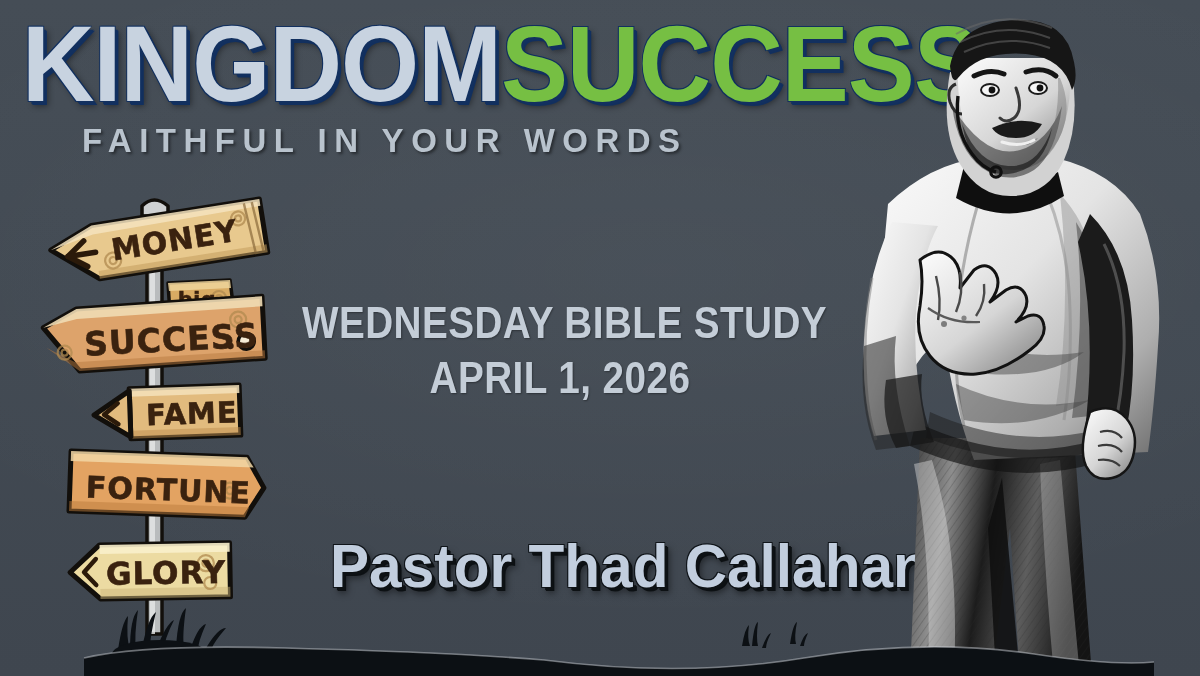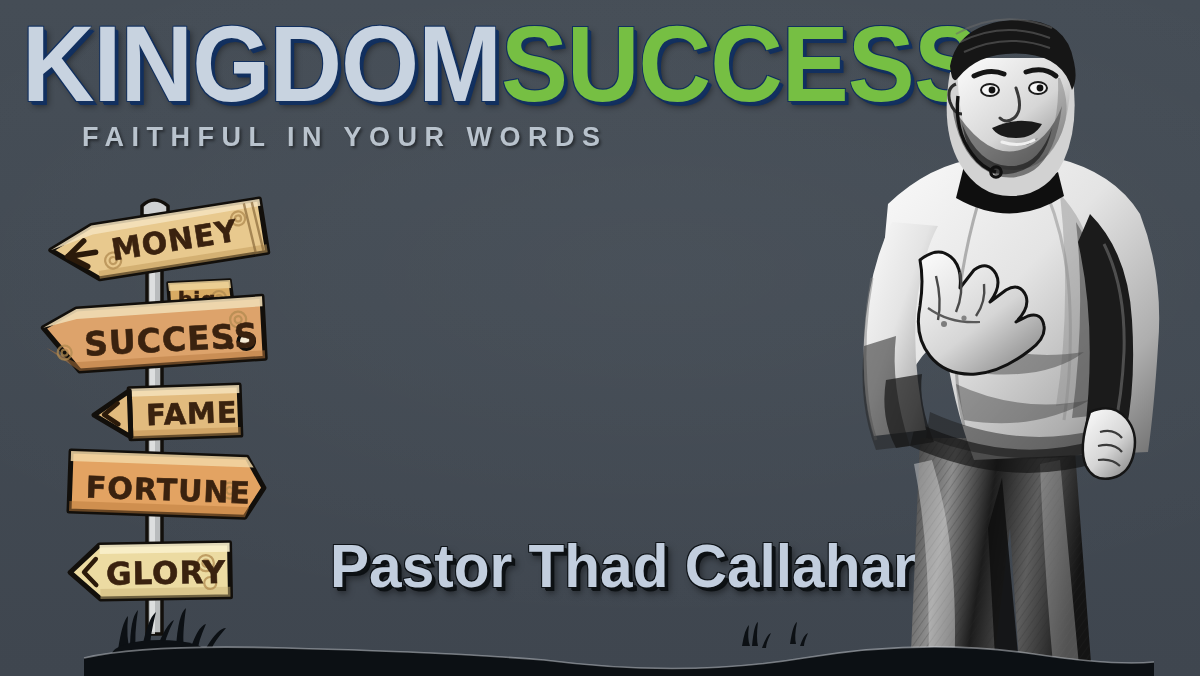--- a/index.html
+++ b/index.html
@@ -53,21 +53,21 @@
     text-shadow:
        3px 3px 0 #12305f, 4px 4px 0 #12305f,
       -1px -1px 0 #12305f, 1px -1px 0 #12305f, -1px 1px 0 #12305f,
        5px 5px 7px rgba(0,0,0,.45);
   }
   .logo-tagline{
     display:block;
     margin-top:4px;
     margin-left:60px;
     font-weight:bold;
-    font-size:27px;
+    font-size:33px;
     letter-spacing:7.5px;
     color:#b9c3cd;
     white-space:nowrap;
     text-shadow:2px 2px 3px rgba(0,0,0,.45);
   }
 
   
   .signpost{
     position:absolute;
     left:34px; top:192px;
@@ -225,20 +225,24 @@
         <path d="M66 396 L196 396 L196 406 L66 406 Z" fill="#c9b378" opacity=".5"></path>
         <circle class="ring" cx="172" cy="372" r="8"></circle>
         <circle class="ring" cx="172" cy="372" r="3.5"></circle>
         <circle class="ring" cx="176" cy="392" r="6"></circle>
         <path d="M62 366 L50 379 L62 392" fill="none" stroke="#2b1a0a" stroke-width="4.5" stroke-linecap="round" stroke-linejoin="round"></path>
         <text class="lbl" x="72" y="392" font-size="31">GLORY</text>
       </g>
     </svg>
   </div>
 
+  <div class="event-block">
+    <span class="event-line">WEDNESDAY BIBLE STUDY</span>
+    <span class="event-line">APRIL 1, 2026</span>
+  </div>
 
   <div class="speaker-name">Pastor Thad Callahan</div>
 
   <div class="portrait">
     <svg viewBox="0 0 380 668" xmlns="http://www.w3.org/2000/svg">
       <defs>
         <linearGradient id="shirtG" x1="0" y1="0" x2="1" y2="1">
           <stop offset="0%" stop-color="#fbfbfb"></stop>
           <stop offset="45%" stop-color="#e4e4e4"></stop>
           <stop offset="78%" stop-color="#aeaeae"></stop>

